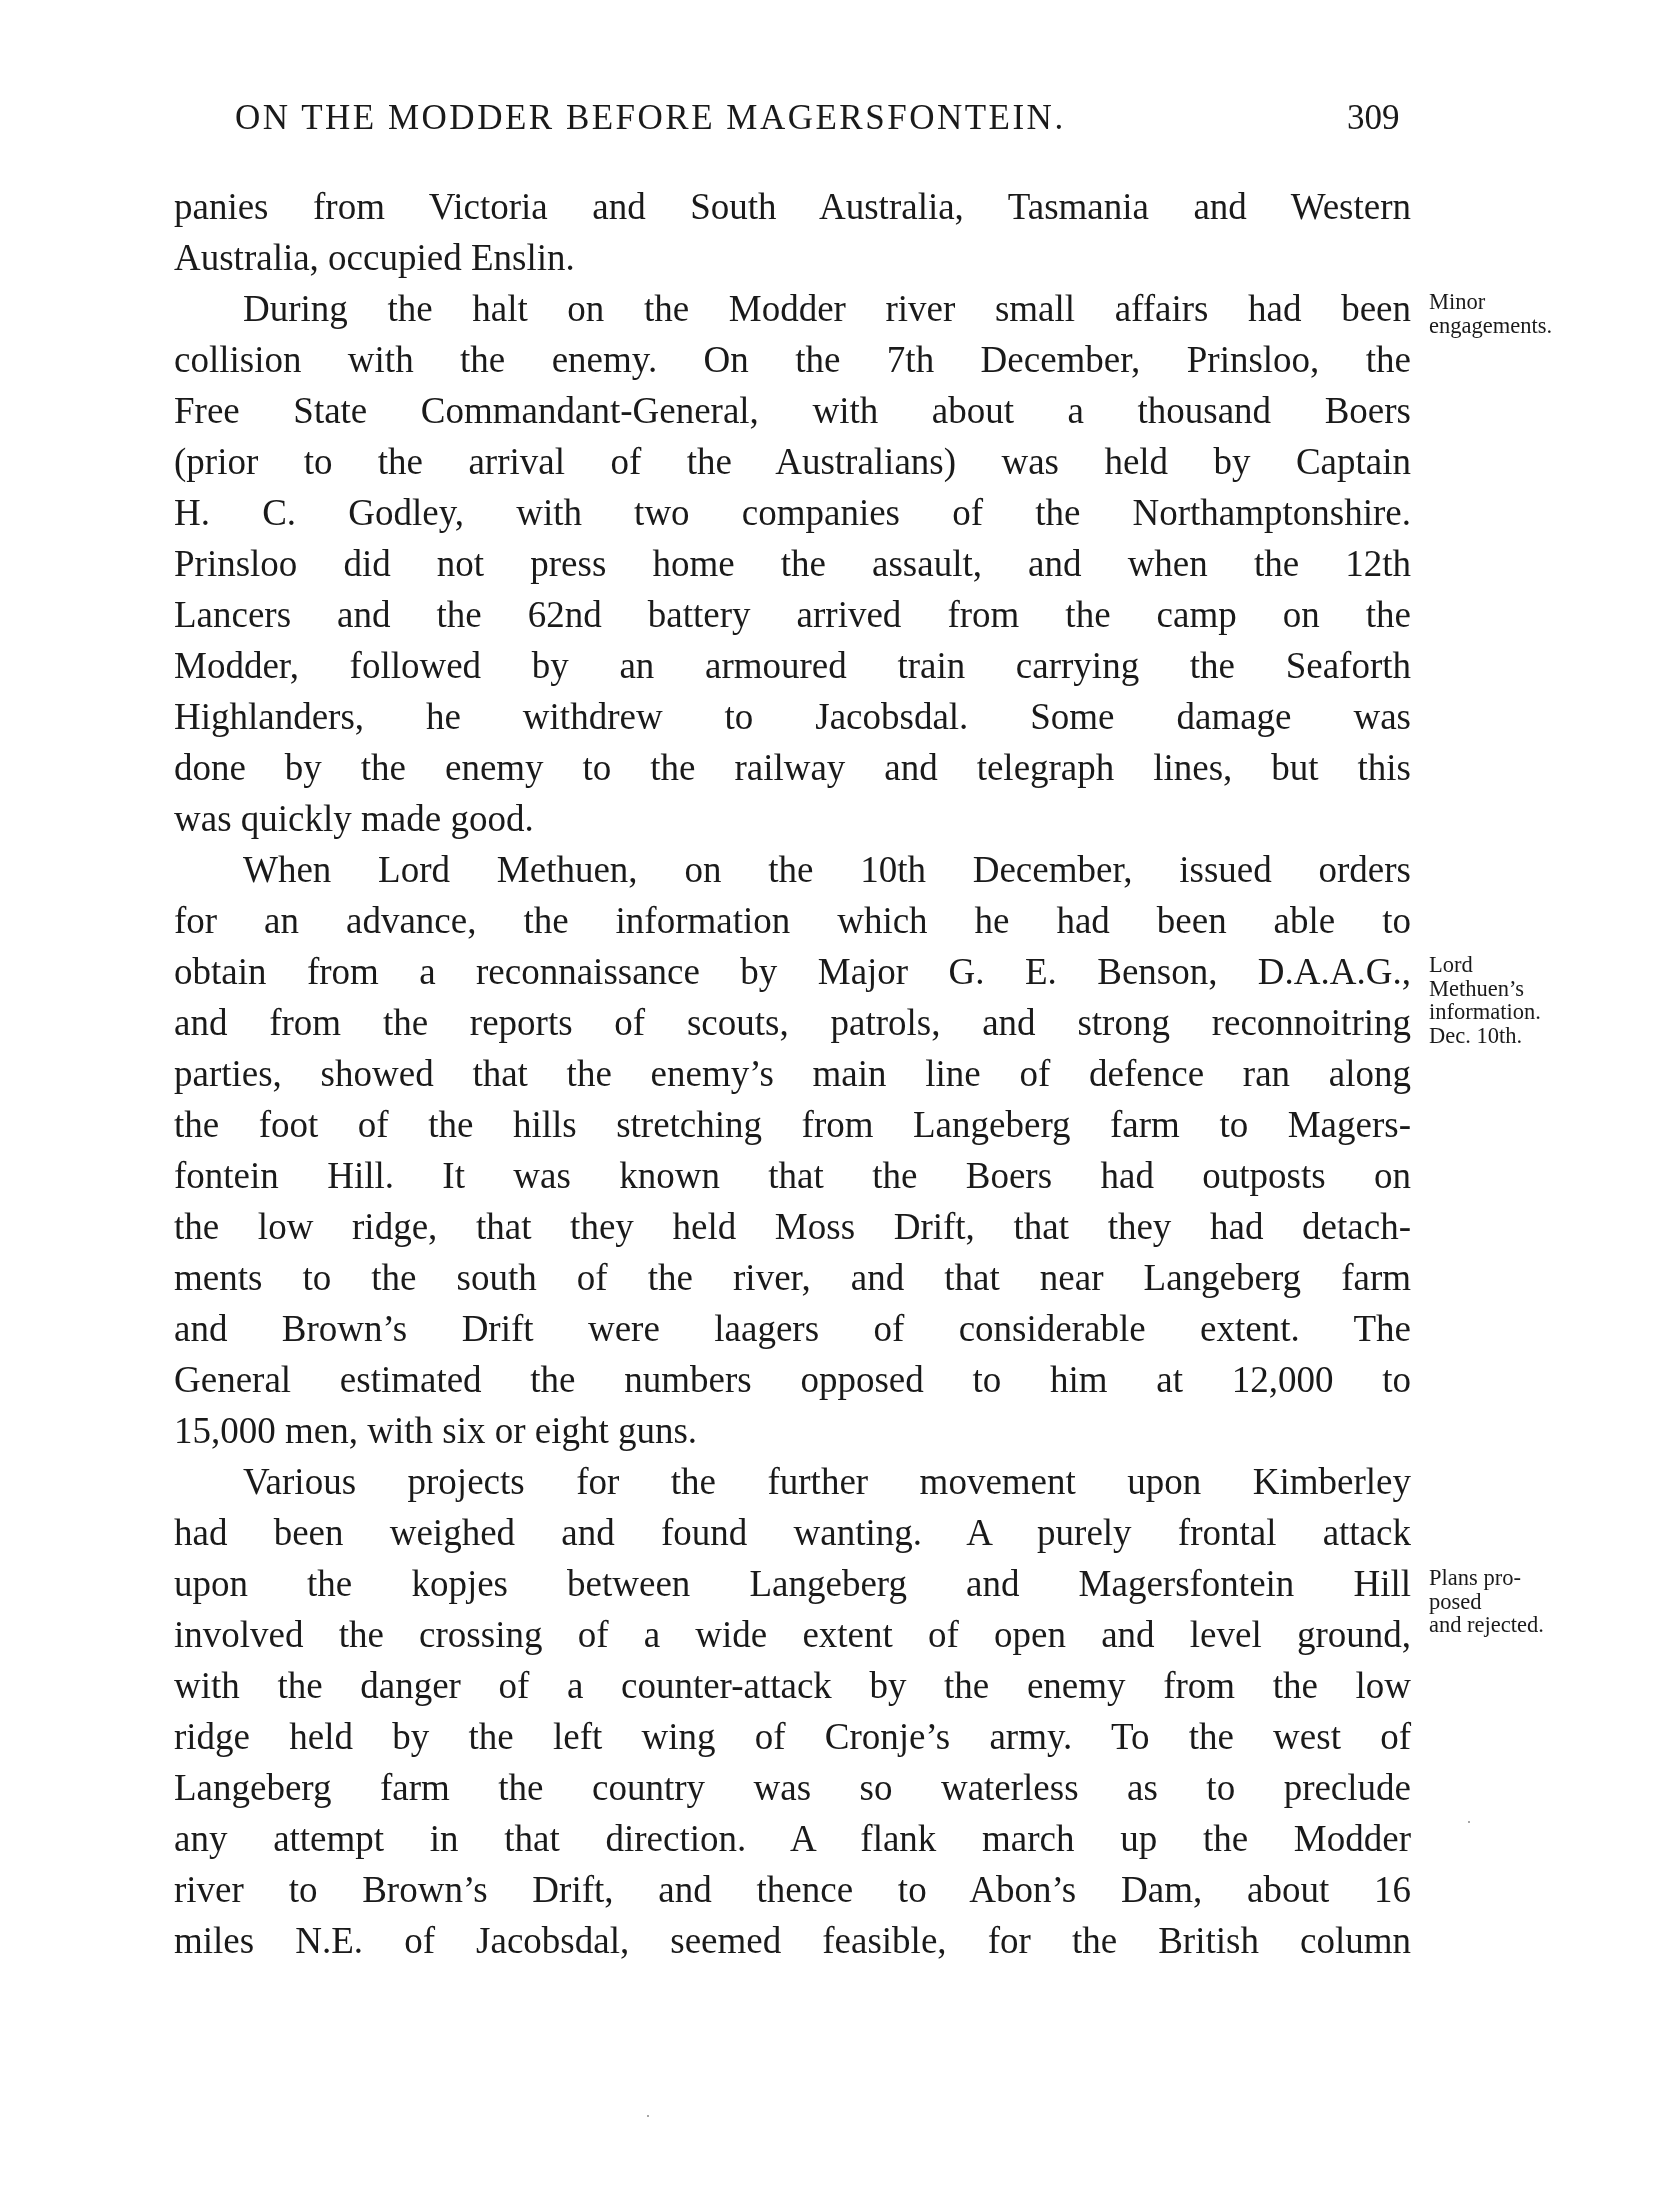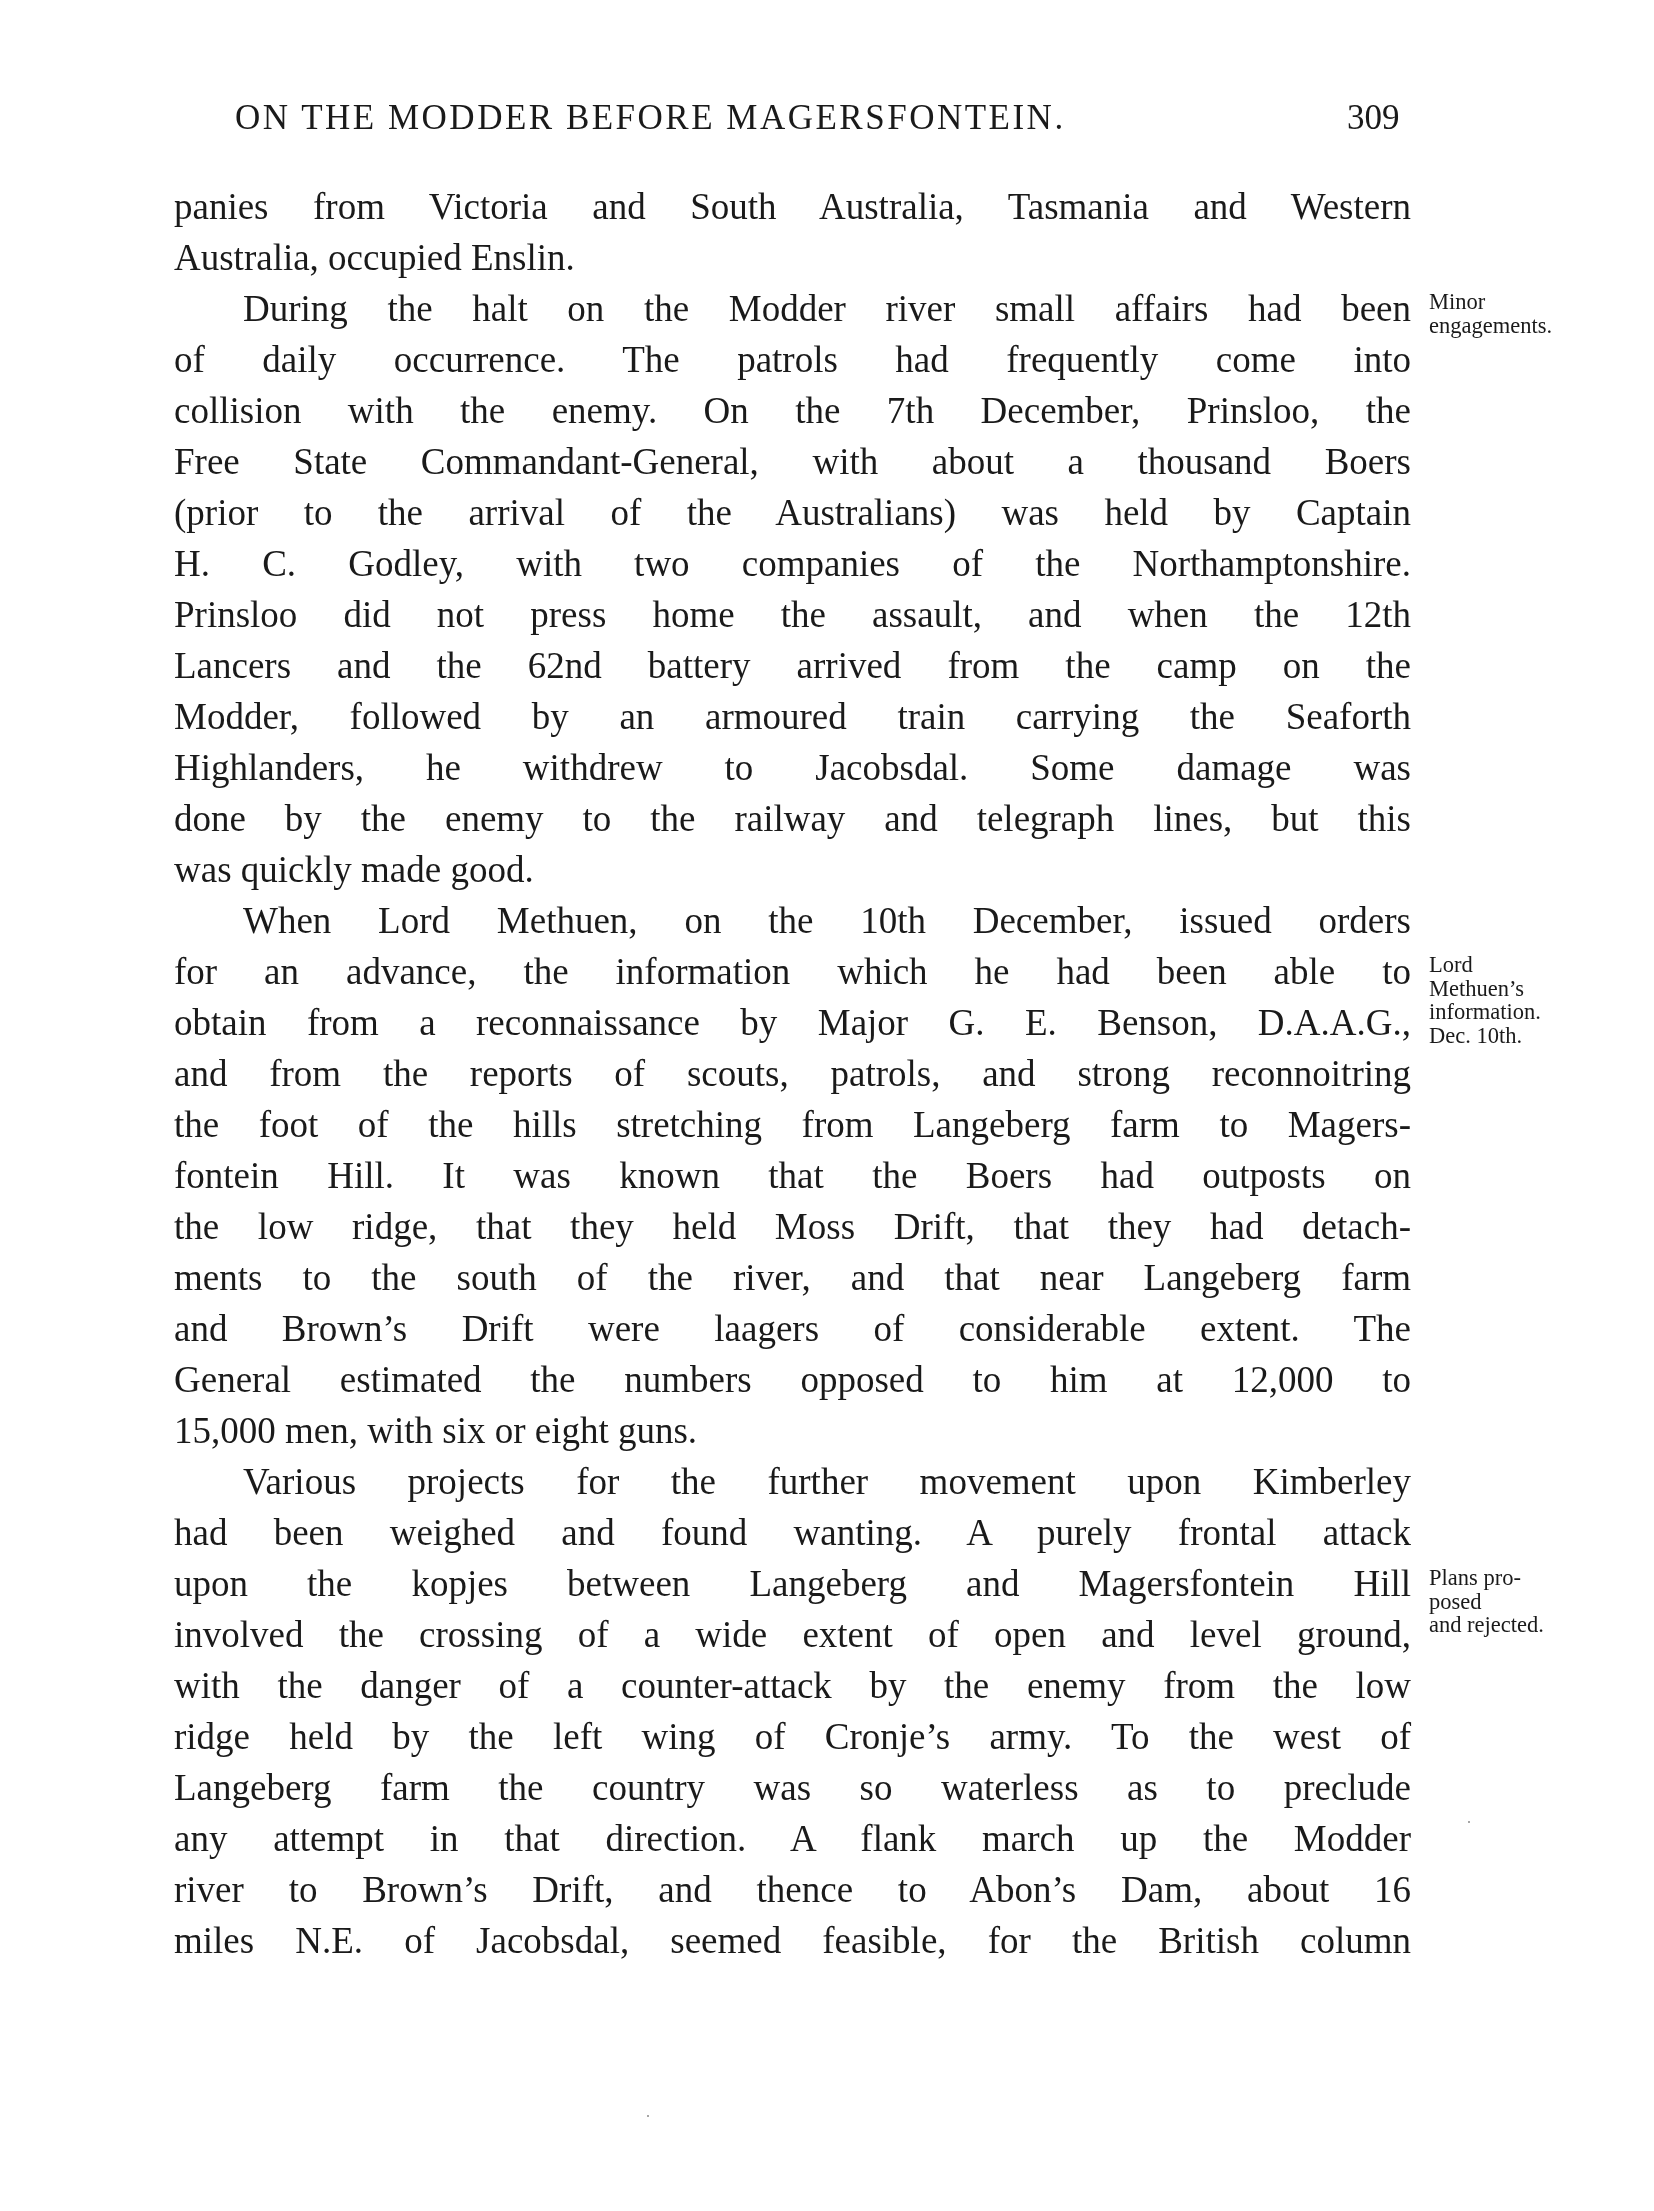--- a/index.html
+++ b/index.html
@@ -27,36 +27,36 @@
     <span class="title">ON THE MODDER BEFORE MAGERSFONTEIN.</span>
     <span class="pgno">309</span>
   </div>
 
   <div class="body-text">
 
     <span class="line">panies from Victoria and South Australia, Tasmania and Western</span>
     <span class="line last">Australia, occupied Enslin.</span>
 
     <span class="line indent">During the halt on the Modder river small affairs had been</span>
-    <span class="line">of daily occurrence. The patrols had frequently come into</span>
     <span class="line">collision with the enemy. On the 7th December, Prinsloo, the</span>
     <span class="line">Free State Commandant-General, with about a thousand Boers</span>
     <span class="line">(prior to the arrival of the Australians) was held by Captain</span>
     <span class="line">H. C. Godley, with two companies of the Northamptonshire.</span>
     <span class="line">Prinsloo did not press home the assault, and when the 12th</span>
     <span class="line">Lancers and the 62nd battery arrived from the camp on the</span>
     <span class="line">Modder, followed by an armoured train carrying the Seaforth</span>
     <span class="line">Highlanders, he withdrew to Jacobsdal. Some damage was</span>
     <span class="line">done by the enemy to the railway and telegraph lines, but this</span>
     <span class="line last">was quickly made good.</span>
 
     <span class="line indent">When Lord Methuen, on the 10th December, issued orders</span>
     <span class="line">for an advance, the information which he had been able to</span>
     <span class="line">obtain from a reconnaissance by Major G. E. Benson, D.A.A.G.,</span>
     <span class="line">and from the reports of scouts, patrols, and strong reconnoitring</span>
+    <span class="line">parties, showed that the enemy’s main line of defence ran along</span>
     <span class="line">the foot of the hills stretching from Langeberg farm to Magers-</span>
     <span class="line">fontein Hill. It was known that the Boers had outposts on</span>
     <span class="line">the low ridge, that they held Moss Drift, that they had detach-</span>
     <span class="line">ments to the south of the river, and that near Langeberg farm</span>
     <span class="line">and Brown’s Drift were laagers of considerable extent. The</span>
     <span class="line">General estimated the numbers opposed to him at 12,000 to</span>
     <span class="line last">15,000 men, with six or eight guns.</span>
 
     <span class="line indent">Various projects for the further movement upon Kimberley</span>
     <span class="line">had been weighed and found wanting. A purely frontal attack</span>

